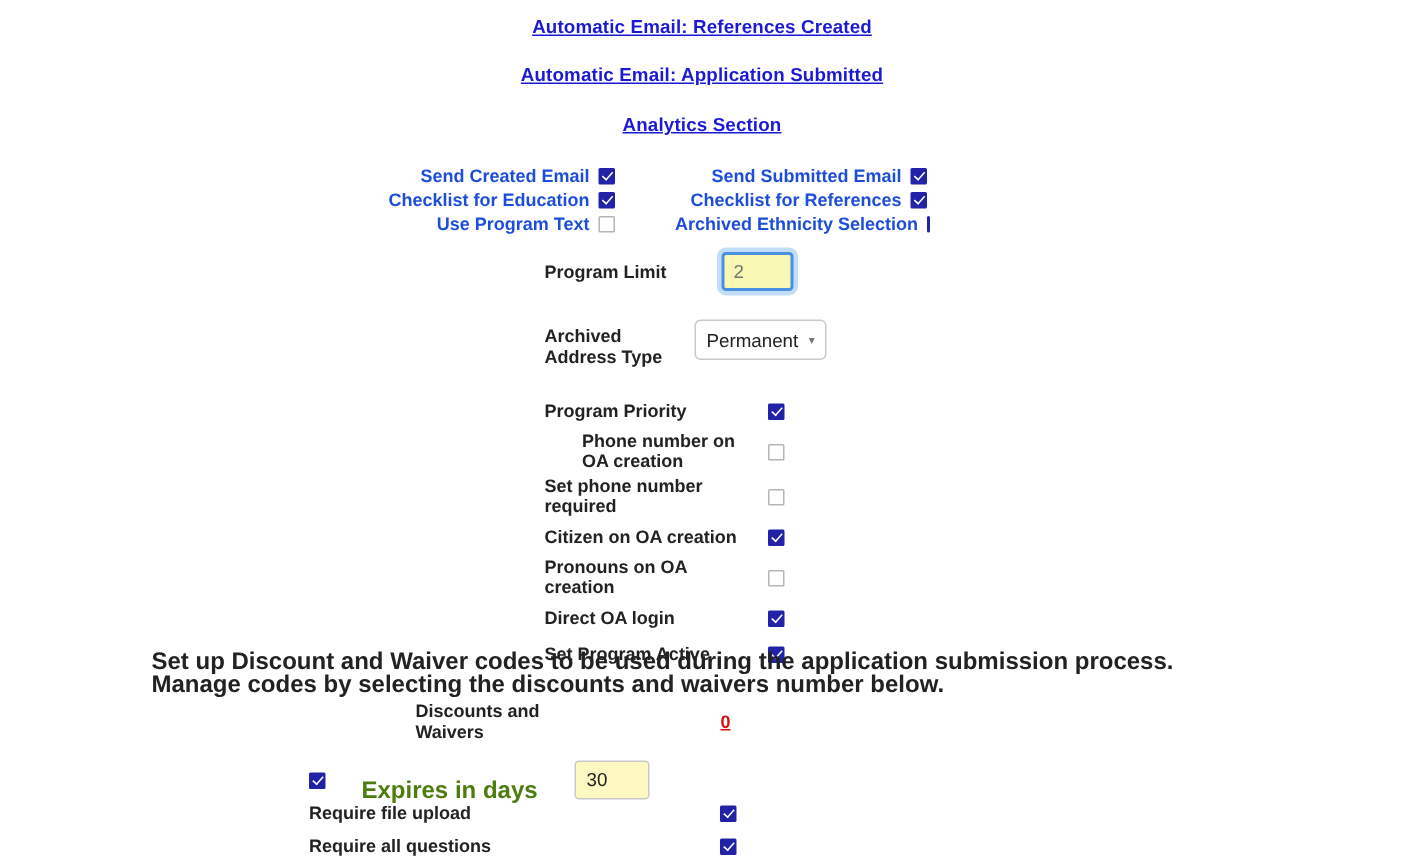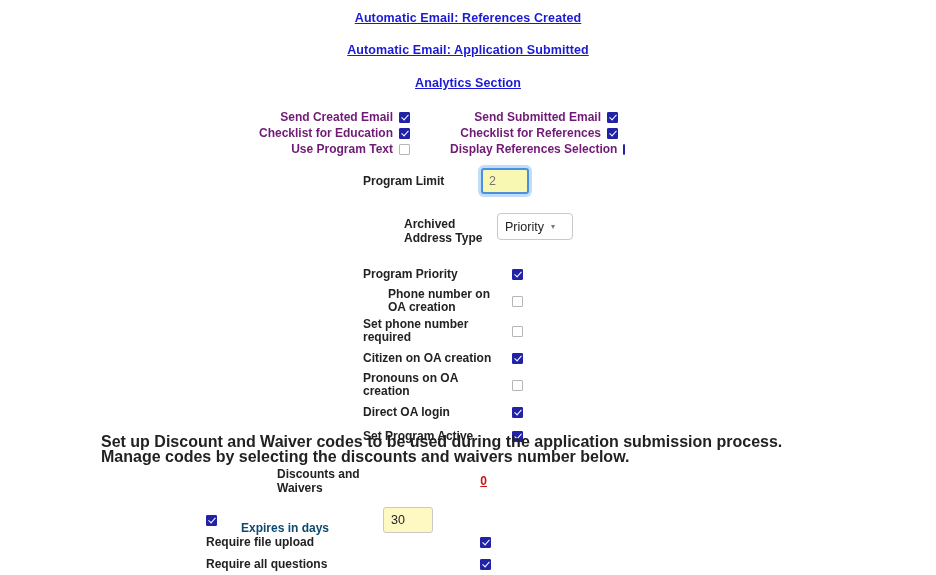--- a/index.html
+++ b/index.html
@@ -70,21 +70,21 @@
   .colblock { position: absolute; }
   .cbline {
     height: 16px;
     line-height: 16px;
     white-space: nowrap;
     display: flex;
     align-items: center;
   }
   .cbline .lbl {
     font-size: 12px;
-    color: #701a75;
+    color: #1d4ed8;
     font-weight: 600;
   }
   .r-align .lbl {
     text-align: right;
     flex: 1;
     padding-right: 6px;
   }
 
   #col-left  { left: 240px; top: 109px; width: 170px; }
   #col-right { left: 450px; top: 109px; width: 168px; }
@@ -128,21 +128,20 @@
     display: flex;
     align-items: flex-start;
   }
   #archived-row .fieldlabel {
     font-size: 12px;
     font-weight: 600;
     color: #222;
     width: 100px;
     line-height: 14px;
     padding-top: 4px;
-    margin-left: 41px;
   }
   .select-box {
     min-width: 76px;
     height: 27px;
     box-sizing: border-box;
     border: 1px solid #c9c9c9;
     border-radius: 4px;
     background: #ffffff;
     display: flex;
     align-items: center;
@@ -233,23 +232,23 @@
     color: #222;
     width: 274px;
   }
   .botrow .cb { margin-left: 0; }
   .expires-wrap {
     display: flex;
     align-items: center;
     margin-left: 24px;
   }
   .expires-wrap .lbl2 {
-    font-size: 12px;
-    font-weight: 600;
-    color: #0c4a6e;
+    font-size: 16px;
+    font-weight: 600;
+    color: #4d7c0f;
     width: 142px;
     margin-top: 16px;
   }
   .days-input {
     width: 50px;
     height: 26px;
     box-sizing: border-box;
     border: 1px solid #c9c9c9;
     border-radius: 3px;
     background: #fef9c3;
@@ -291,34 +290,34 @@
 <div class="colblock r-align" id="col-right">
   <div class="cbline">
     <span class="lbl">Send Submitted Email</span>
     <span class="cb on"></span>
   </div>
   <div class="cbline">
     <span class="lbl">Checklist for References</span>
     <span class="cb on"></span>
   </div>
   <div class="cbline">
-    <span class="lbl">Display References Selection</span>
+    <span class="lbl">Archived Ethnicity Selection</span>
     <span class="cb on"></span>
   </div>
 </div>
 
 <div id="program-limit-row">
   <span class="fieldlabel">Program Limit</span>
   <input class="limit-input" type="text" value="" placeholder="2" style="">
 </div>
 
 <div id="archived-row">
   <span class="fieldlabel">Archived Address Type</span>
   <div class="select-box">
-    <span>Priority</span>
+    <span>Permanent</span>
     <span class="caret">▾</span>
   </div>
 </div>
 
 <div id="mid-list">
   <div class="midrow">
     <span class="lbl">Program Priority</span>
     <span class="cb on"></span>
   </div>
   <div class="midrow tall">

